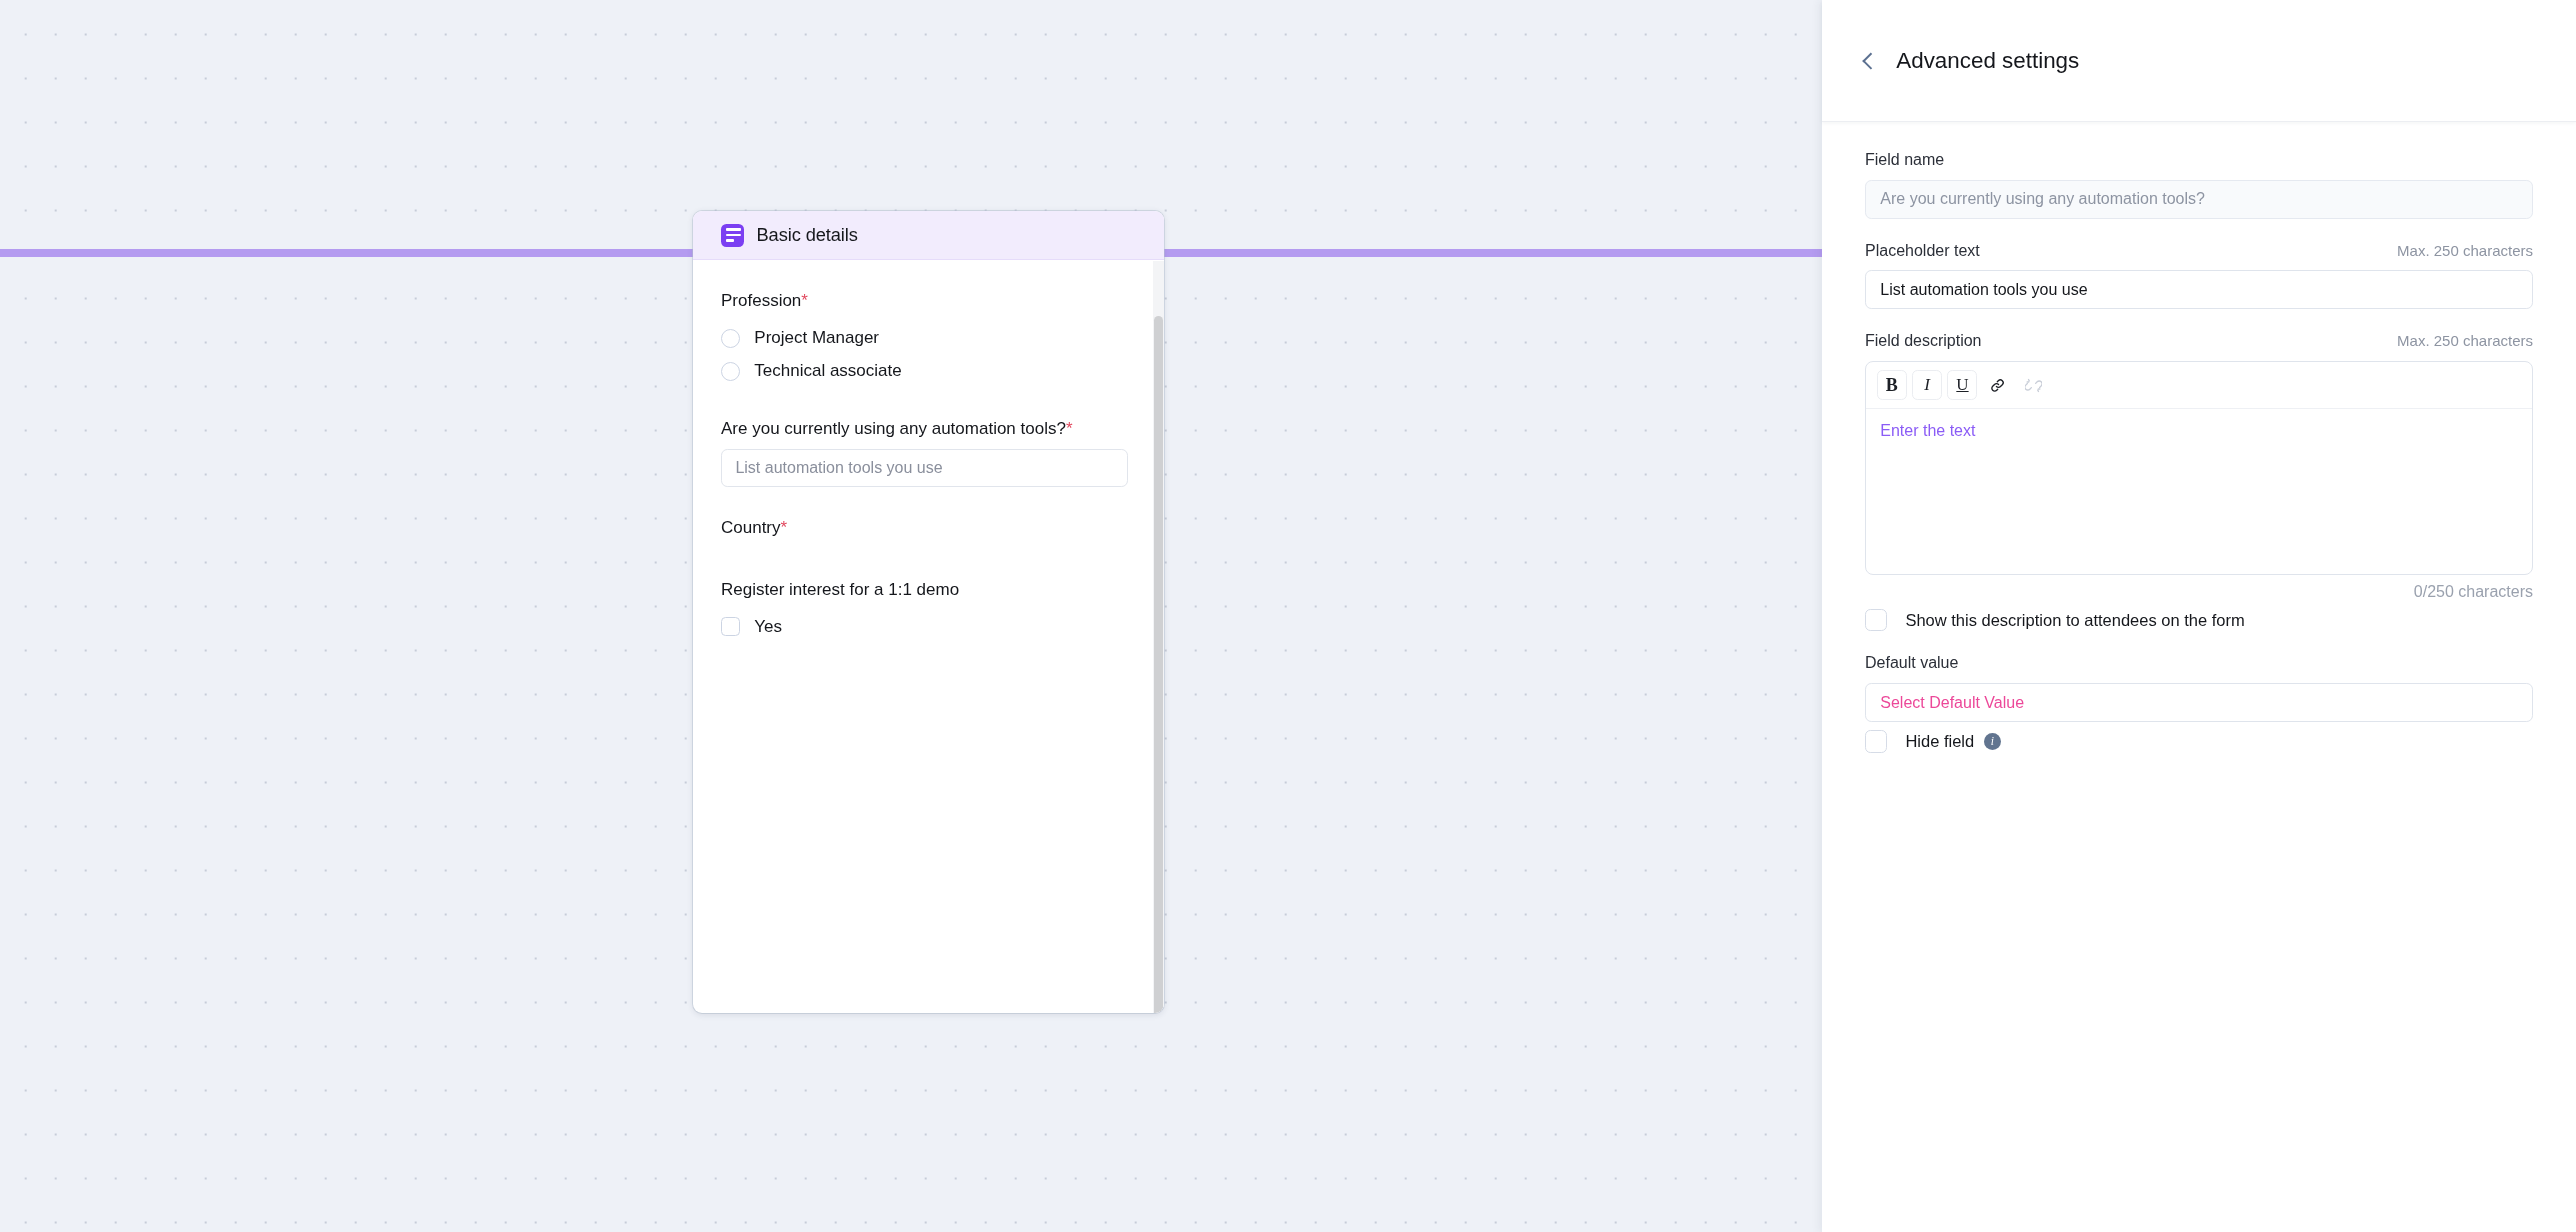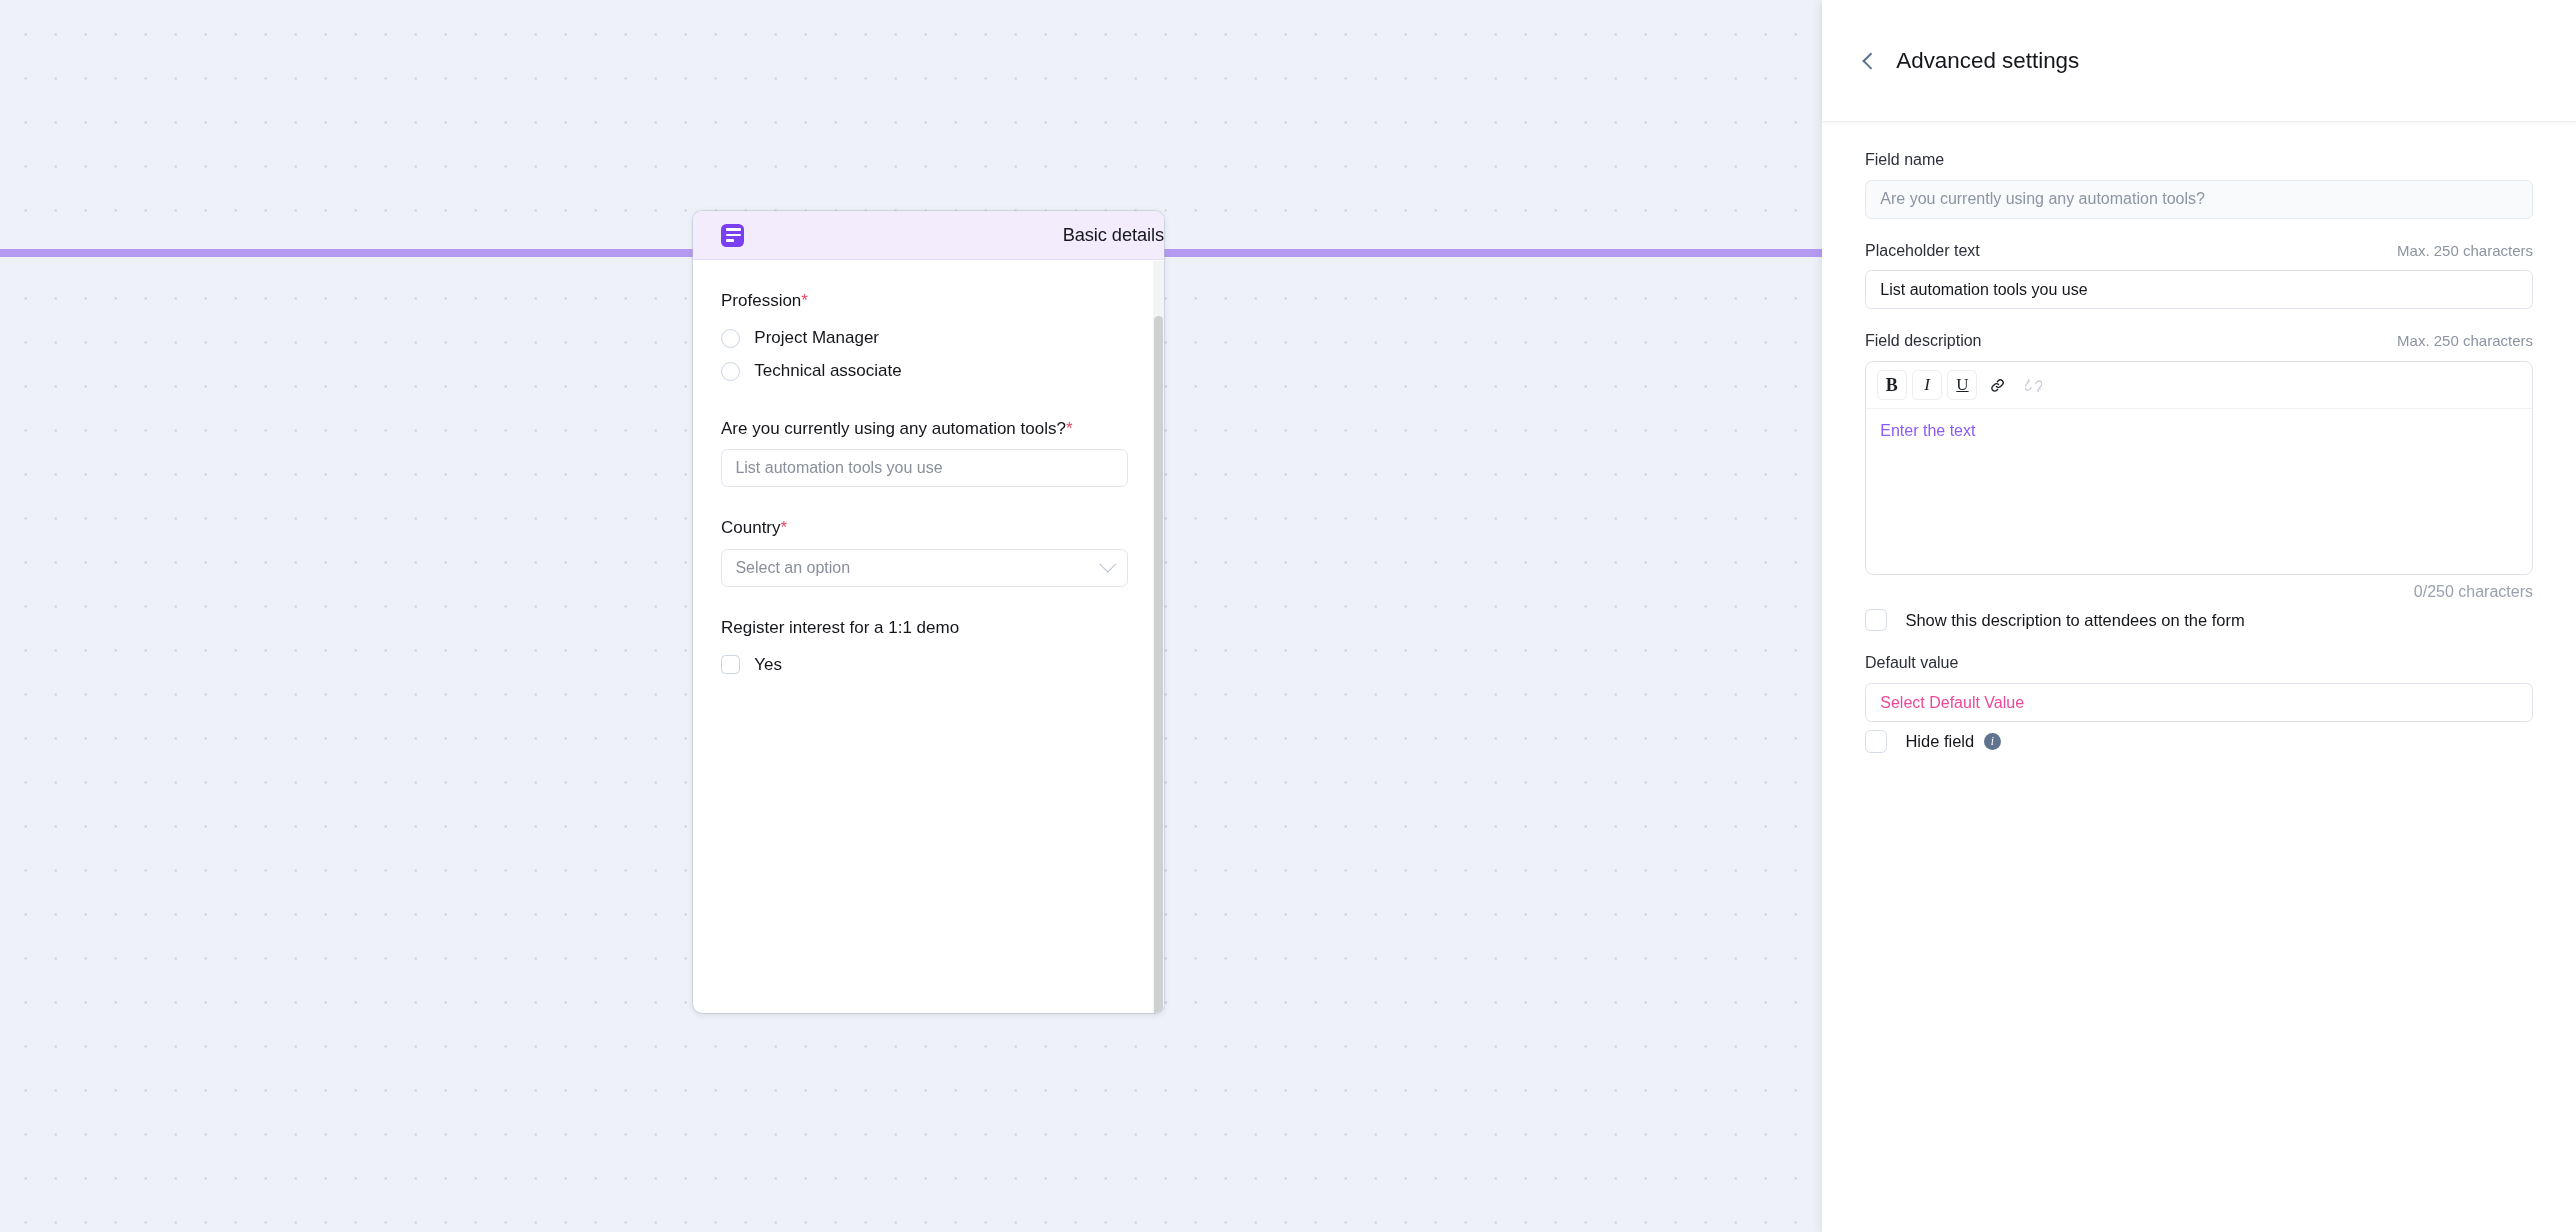--- a/index.html
+++ b/index.html
@@ -39,21 +39,20 @@
     border-radius: 9px;
     box-shadow: 0 1.8px 6.3px rgba(36,45,69,.11), 0 0 0 0.9px rgba(190,200,215,.55);
     overflow: hidden;
   }
   #card-header {
     height: 49px;
     background: #f2ecfd;
     display: flex; align-items: center;
     padding: 0 0 0 28px;
     border-bottom: 0.9px solid #e6dcfa;
-    justify-content: space-between;
   }
   .form-icon {
     width: 23px; height: 23px;
     border-radius: 5.4px;
     background: #7b3ff2;
     display: flex; flex-direction: column;
     justify-content: center; align-items: flex-start;
     padding: 4.5px 3.6px 4.5px 4.5px; gap: 2.7px;
     flex: none;
   }
@@ -262,24 +261,20 @@
 
         <div class="q-label">
           <span>Are you currently using any automation tools?</span><span class="req">*</span>
         </div>
         <div class="txt-input">List automation tools you use</div>
 
         <div class="gap-34"></div>
 
         <div class="q-label">
           <span>Country</span><span class="req">*</span>
-        </div>
-        <div class="select-input">
-          <span>Select an option</span>
-          <span class="chev"></span>
         </div>
 
         <div class="gap-34"></div>
 
         <div class="q-label">
           <span>Register interest for a 1:1 demo</span>
         </div>
         <div class="opt-row">
           <span class="chk-box"></span>
           <span class="opt-label">Yes</span>

